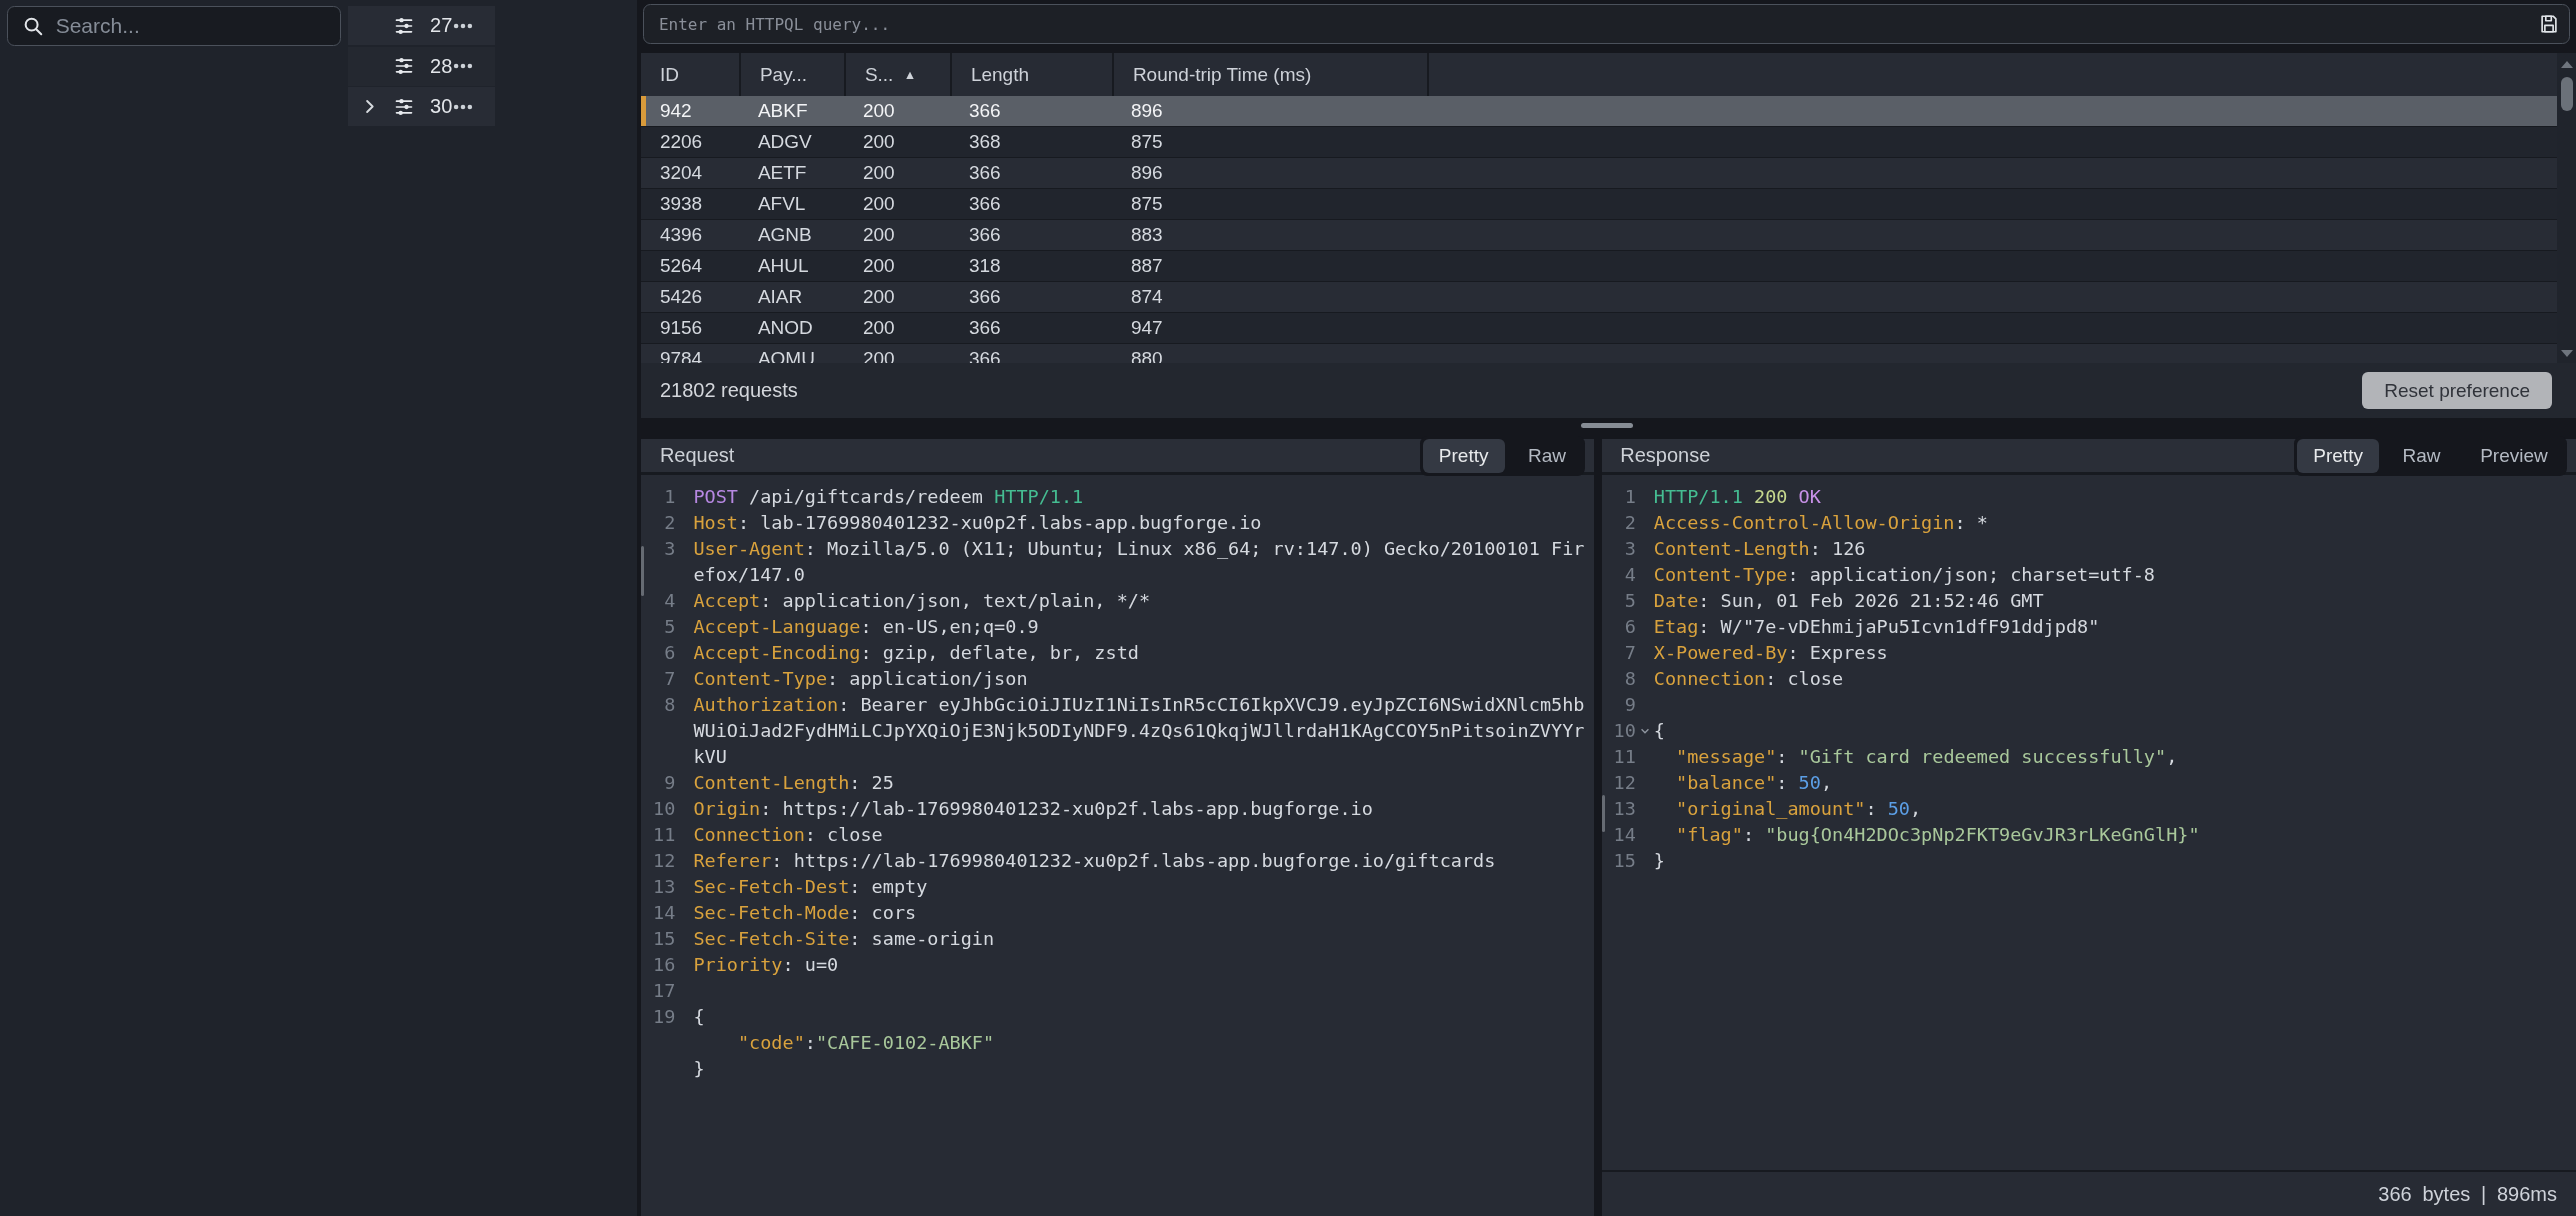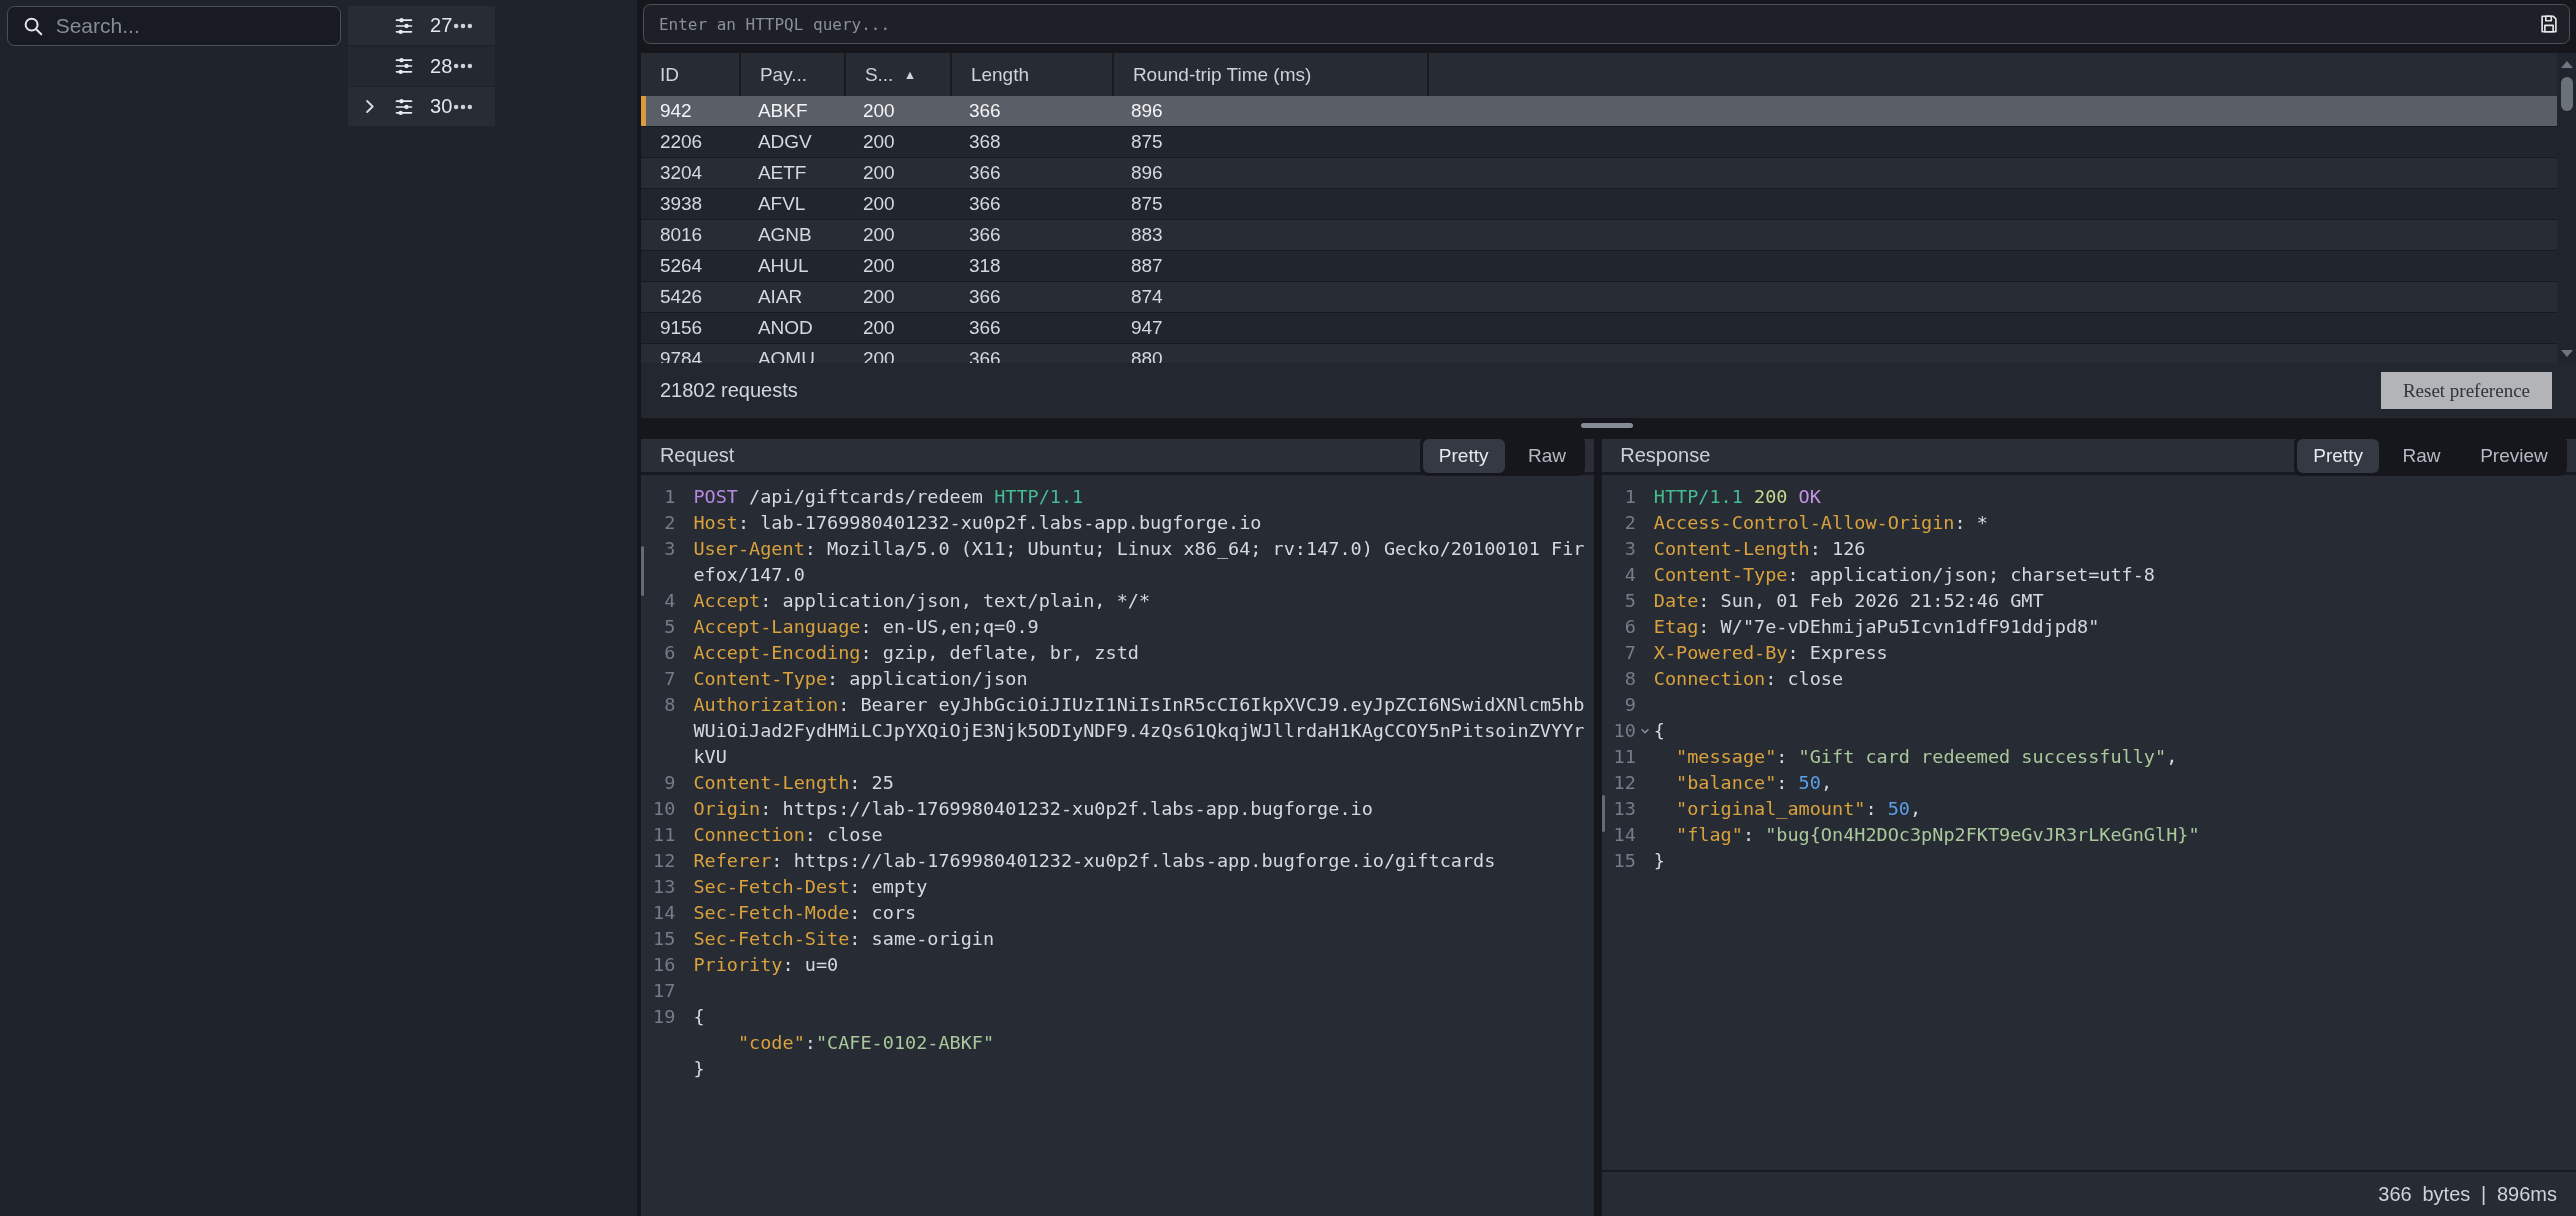--- a/index.html
+++ b/index.html
@@ -55,22 +55,22 @@
   .td{font-size:19px;padding-left:18.5px;white-space:nowrap;overflow:hidden}
 
   .vscroll{position:absolute;top:4.4px;right:0;bottom:0;width:19px;background:#20242c}
   .arr{position:absolute;left:3.7px;width:0;height:0;border-left:6px solid transparent;border-right:6px solid transparent}
   .arr.up{top:7.4px;border-bottom:7.4px solid #6f757e}
   .arr.down{bottom:6px;border-top:7.4px solid #6f757e}
   .thumb{position:absolute;left:3.7px;top:24px;width:12px;height:34px;border-radius:6px;background:#6b7179;cursor:pointer}
 
   .status-bar{height:55px;background:#23272f;display:flex;align-items:center;padding:0 24px 0 18.5px}
   .status-text{font-size:20px;color:#d4d7dc}
-  .reset-btn{margin-left:auto;height:37px;padding:8px 22px;border:none;border-radius:0;background:#b2b4b8;
-    color:#30333a;font-size:19px;font-family:Liberation Serif, serif;cursor:pointer}
+  .reset-btn{margin-left:auto;height:37px;padding:8px 22px;border:none;border-radius:6px;background:#b2b4b8;
+    color:#30333a;font-size:19px;font-family:Liberation Sans, sans-serif;cursor:pointer}
 
   .h-divider{height:21px;position:relative;background:var(--bg)}
   .drag-pill{position:absolute;left:940px;top:5.2px;width:52px;height:5.2px;border-radius:3px;background:#868c94;cursor:row-resize}
 
   
   .panels{flex:1;display:flex}
   .panel{background:var(--panel);display:flex;flex-direction:column;position:relative}
   .panel.request{width:953px;flex:0 0 953px}
   .v-gap{width:7.4px;flex:0 0 7.4px;background:var(--bg)}
   .panel.response{flex:1}
@@ -229,21 +229,21 @@
  </div>
  <div class="trow dark">
    <div class="td">3938</div>
             <div class="td">AFVL</div>
             <div class="td">200</div>
             <div class="td">366</div>
             <div class="td">875</div>
    <div class="td"></div>
  </div>
  <div class="trow light">
-   <div class="td">8016</div>
+   <div class="td">4396</div>
             <div class="td">AGNB</div>
             <div class="td">200</div>
             <div class="td">366</div>
             <div class="td">883</div>
    <div class="td"></div>
  </div>
  <div class="trow dark">
    <div class="td">5264</div>
             <div class="td">AHUL</div>
             <div class="td">200</div>

